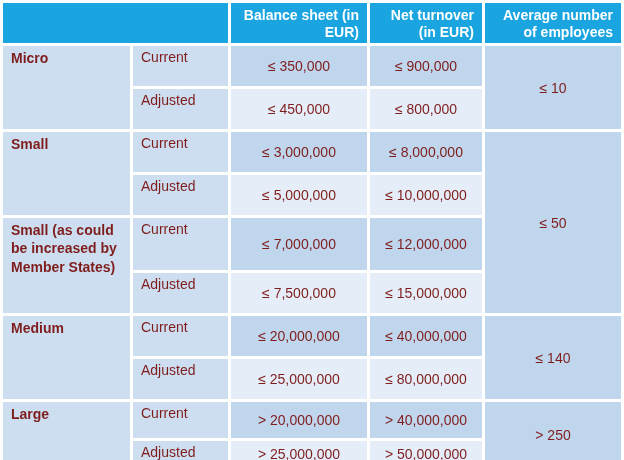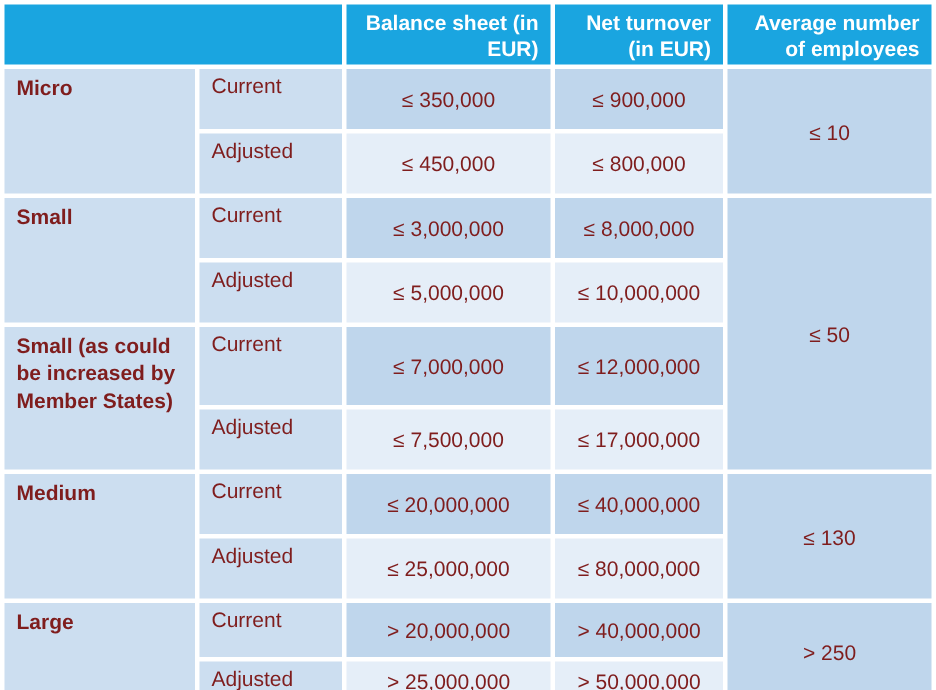--- a/index.html
+++ b/index.html
@@ -95,28 +95,28 @@
       </tr>
       <tr style="height: 52px;">
         <td class="cell label-bg category" rowspan="2">Small (as could be increased by Member States)</td>
         <td class="cell label-bg entry-label">Current</td>
         <td class="cell value current-bg">≤ 7,000,000</td>
         <td class="cell value current-bg">≤ 12,000,000</td>
       </tr>
       <tr style="height: 40px;">
         <td class="cell label-bg entry-label">Adjusted</td>
         <td class="cell value adjusted-bg">≤ 7,500,000</td>
-        <td class="cell value adjusted-bg">≤ 17,000,000</td>
+        <td class="cell value adjusted-bg">≤ 15,000,000</td>
       </tr>
       <tr style="height: 40px;">
         <td class="cell label-bg category" rowspan="2">Medium</td>
         <td class="cell label-bg entry-label">Current</td>
         <td class="cell value current-bg">≤ 20,000,000</td>
         <td class="cell value current-bg">≤ 40,000,000</td>
-        <td class="cell employees current-bg" rowspan="2">≤ 130</td>
+        <td class="cell employees current-bg" rowspan="2">≤ 140</td>
       </tr>
       <tr style="height: 40px;">
         <td class="cell label-bg entry-label">Adjusted</td>
         <td class="cell value adjusted-bg">≤ 25,000,000</td>
         <td class="cell value adjusted-bg">≤ 80,000,000</td>
       </tr>
       <tr style="height: 36px;">
         <td class="cell label-bg category" rowspan="2">Large</td>
         <td class="cell label-bg entry-label">Current</td>
         <td class="cell value current-bg">&gt; 20,000,000</td>

